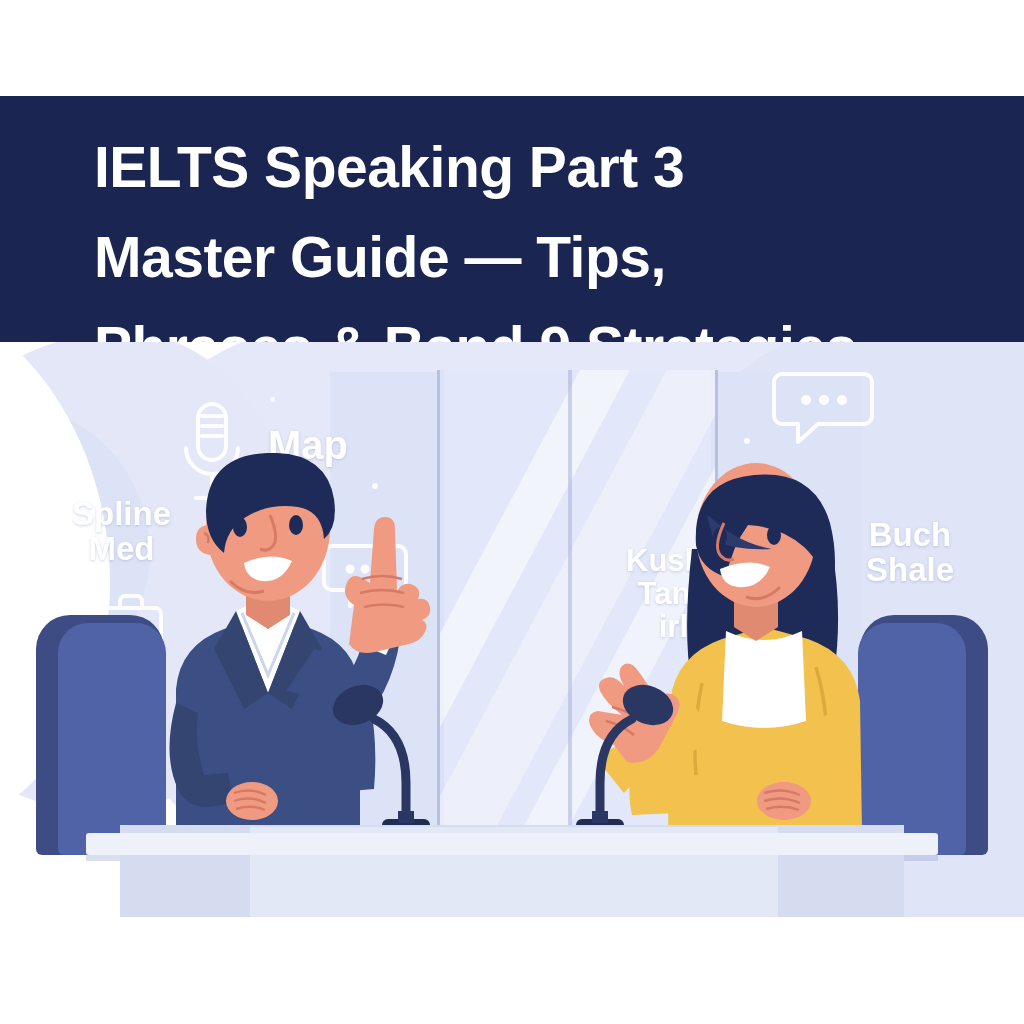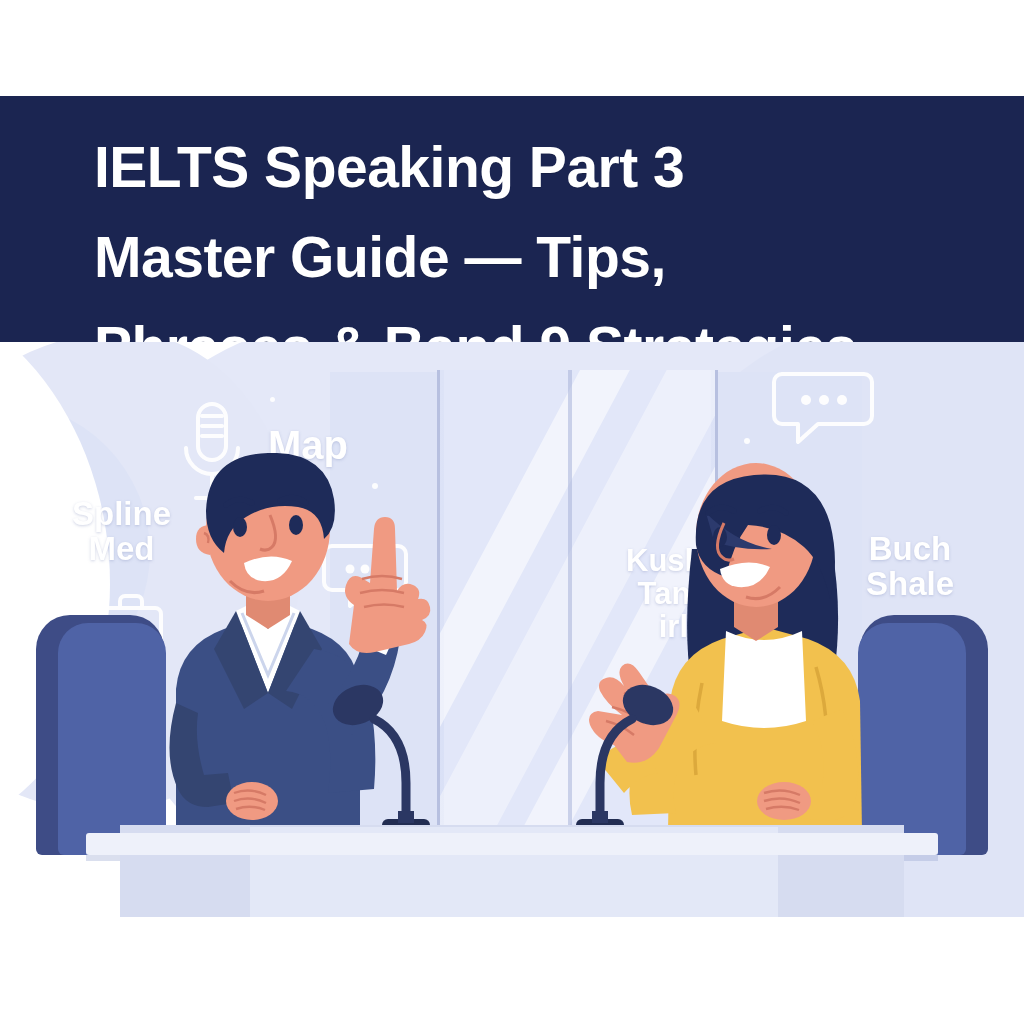--- a/index.html
+++ b/index.html
@@ -159,21 +159,21 @@
     color: #ffffff;
     font-family: "Liberation Sans", sans-serif;
     font-weight: 700;
     line-height: 1.06;
     white-space: pre-line;
     text-shadow: 0 1px 3px rgba(120,132,180,0.35);
   }
   .label-map     { left: 268px; top: 82px;  font-size: 40px; }
   .label-spline  { left: 72px;  top: 155px; font-size: 33px; text-align: center; }
   .label-kushe   { left: 626px; top: 203px; font-size: 31px; text-align: center; }
-  .label-buch    { left: 866px; top: 190px; font-size: 33px; text-align: center; }
+  .label-buch    { left: 866px; top: 176px; font-size: 33px; text-align: center; }
 
   
   .outline-icon {
     position: absolute;
     stroke: #ffffff;
     fill: none;
     stroke-width: 4;
     stroke-linecap: round;
     stroke-linejoin: round;
     opacity: 0.95;

